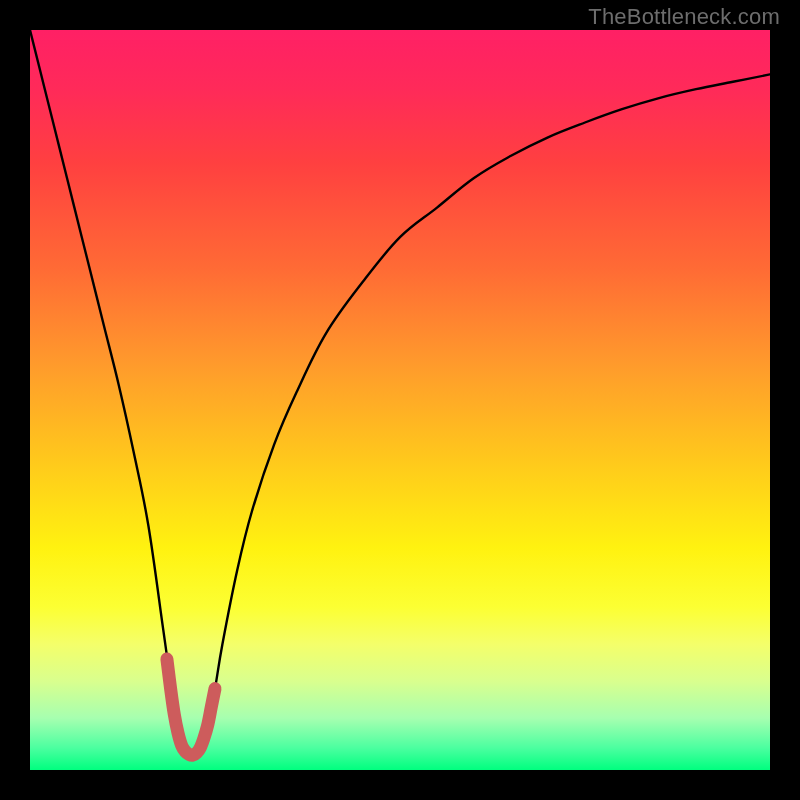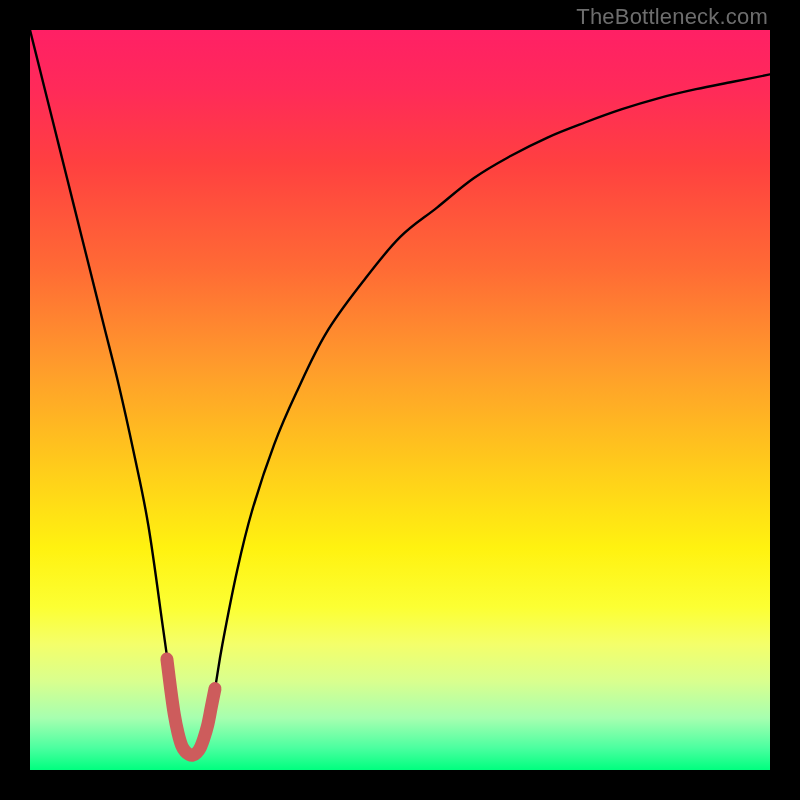--- a/index.html
+++ b/index.html
@@ -36,21 +36,21 @@
       #f4ff6a 83%,
       #d9ff8e 88%,
       #a6ffb0 93%,
       #4cffa0 97%,
       #00ff7f 100%
     );
   }
   .watermark {
     position: absolute;
     top: 4px;
-    right: 32px;
+    right: 20px;
     color: #6d6d6d;
     font-size: 22px;
     letter-spacing: 0.2px;
     font-family: Arial, Helvetica, sans-serif;
   }
   svg.curve {
     position: absolute;
     left: 0;
     top: 0;
     width: 740px;

